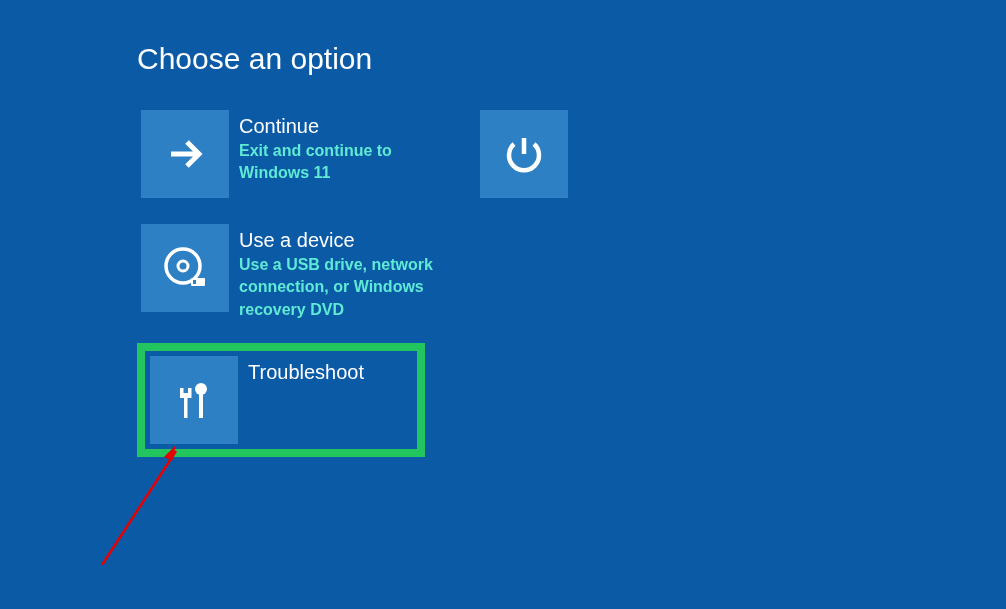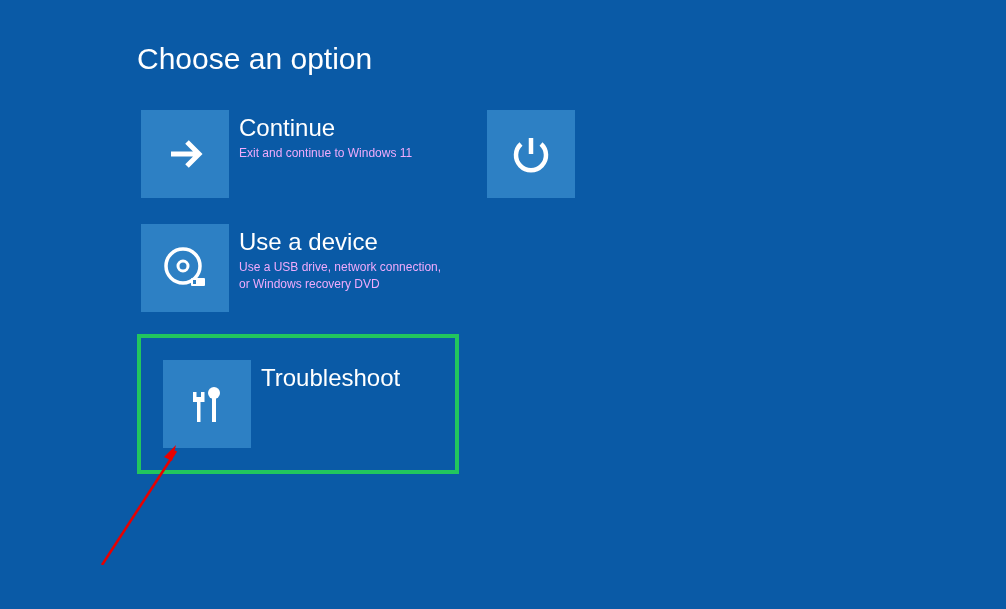--- a/index.html
+++ b/index.html
@@ -32,48 +32,48 @@
       gap: 18px;
     }
     .tile {
       display: flex;
       width: 315px;
       cursor: pointer;
       padding: 3px;
       border: 1px solid transparent;
     }
     .tile.selected {
-      border: 4px solid #22c55e;
-      padding: 22px;
-      width: 322px;
+      border: 8px solid #22c55e;
+      padding: 5px;
+      width: 288px;
     }
     .tile-icon {
       width: 88px;
       height: 88px;
       background-color: #2d80c4;
       display: flex;
       align-items: center;
       justify-content: center;
       flex-shrink: 0;
     }
     .tile-text {
       padding: 4px 0 0 10px;
       flex: 1;
     }
     .tile-title {
-      font-size: 24px;
+      font-size: 20px;
       font-weight: 300;
       line-height: 1.2;
       margin-bottom: 2px;
     }
     .tile-desc {
-      font-size: 12px;
-      font-weight: 400;
+      font-size: 16px;
+      font-weight: 700;
       line-height: 1.4;
-      color: #f0abfc;
+      color: #5eead4;
     }
     .arrow {
       position: absolute;
       left: 98px;
       top: 445px;
       width: 85px;
       height: 120px;
       pointer-events: none;
     }
   </style>

